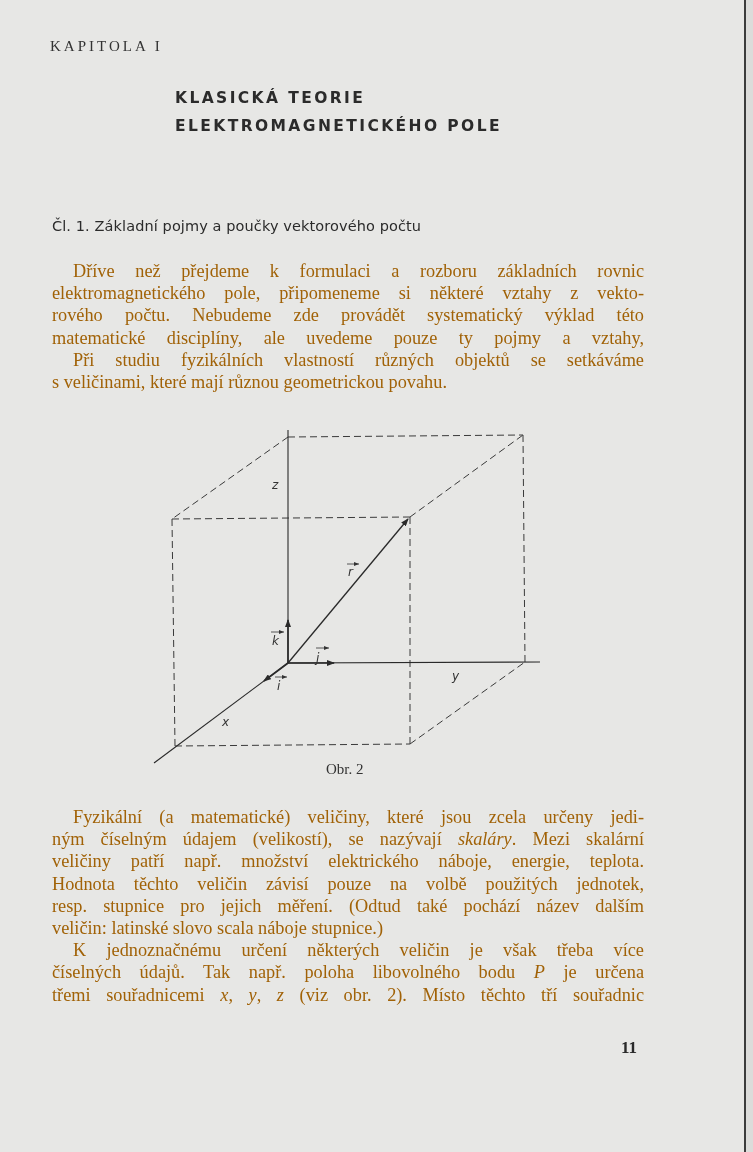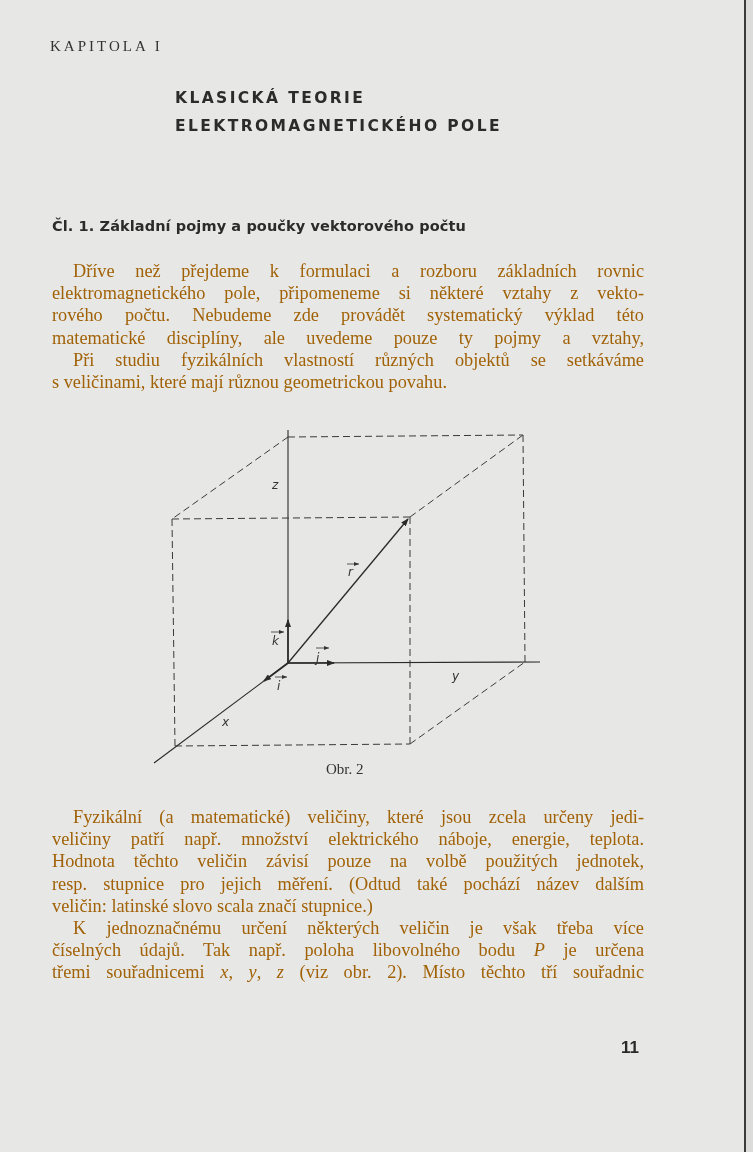--- a/index.html
+++ b/index.html
@@ -15,41 +15,41 @@
     position: absolute; left: 50px; top: 38px;
     font-family: "Liberation Serif", serif; font-size: 15px; letter-spacing: 3px; color: #333; text-align: center;
   }
   .chapter-title {
     position: absolute; left: 175px; top: 84px;
     font-family: "DejaVu Sans", sans-serif; font-weight: bold; font-size: 15.5px;
     letter-spacing: 2.4px; line-height: 28px; color: #2b2b2b;
   }
   .section-heading {
     position: absolute; left: 52px; top: 218px;
-    font-family: "DejaVu Sans", sans-serif; font-weight: bold; font-size: 14.5px; color: #2b2b2b;
+    font-family: "DejaVu Sans", sans-serif; font-weight: normal; font-size: 14.5px; color: #2b2b2b;
     letter-spacing: 0.1px;
   }
   .para {
     position: absolute; left: 52px; width: 592px;
     font-family: "Liberation Serif", serif; font-size: 18.3px; line-height: 22.2px;
     color: #a16207; text-align: justify;
   }
   .para .line { display: block; white-space: nowrap; text-align-last: justify; }
   .para .line.last { text-align-last: left; }
   .para .line.indent { padding-left: 21px; }
   #p1 { top: 260px; }
   #p3 { top: 806px; }
   em { font-style: italic; }
   .figure-caption {
     position: absolute; left: 326px; top: 761px;
     font-family: "Liberation Serif", serif; font-size: 15px; color: #333; text-align: center;
   }
   .page-number {
     position: absolute; left: 621px; top: 1038px;
-    font-family: Liberation Sans, sans-serif; font-weight: bold; font-size: 17px; color: #2a2a2a;
+    font-family: Liberation Serif, serif; font-weight: bold; font-size: 17px; color: #2a2a2a;
   }
   svg.figure { position: absolute; left: 0; top: 0; }
   .lbl { font-family: "DejaVu Sans", sans-serif; font-style: italic; font-size: 12px; fill: #333; }
 </style>
 </head>
 <body>
 
 <div class="page-outside"></div>
 <div class="page-edge"></div>
 
@@ -110,22 +110,23 @@
   <text class="lbl" x="316" y="662">j</text>
   <line x1="316" y1="648" x2="329" y2="648" stroke="#333" stroke-width="0.8" marker-end="url(#sah)"></line>
   <text class="lbl" x="277" y="690">i</text>
   <line x1="275" y1="677" x2="287" y2="677" stroke="#333" stroke-width="0.8" marker-end="url(#sah)"></line>
 </svg>
 
 <div class="figure-caption">Obr. 2</div>
 
 <div class="para" id="p3">
   <span class="line indent">Fyzikální (a matematické) veličiny, které jsou zcela určeny jedi-</span>
+  <span class="line"><span>ným číselným údajem (velikostí), se nazývají </span><em>skaláry</em><span>. Mezi skalární</span></span>
   <span class="line">veličiny patří např. množství elektrického náboje, energie, teplota.</span>
   <span class="line">Hodnota těchto veličin závisí pouze na volbě použitých jednotek,</span>
   <span class="line">resp. stupnice pro jejich měření. (Odtud také pochází název dalším</span>
-  <span class="line last">veličin: latinské slovo scala značí stupnice.)</span>
+  <span class="line last">veličin: latinské slovo scala náboje stupnice.)</span>
   <span class="line indent">K jednoznačnému určení některých veličin je však třeba více</span>
   <span class="line"><span>číselných údajů. Tak např. poloha libovolného bodu </span><em>P</em><span> je určena</span></span>
   <span class="line"><span>třemi souřadnicemi </span><em>x</em><span>, </span><em>y</em><span>, </span><em>z</em><span> (viz obr. 2). Místo těchto tří souřadnic</span></span>
 </div>
 
 <div class="page-number">11</div>
 
 </body></html>

